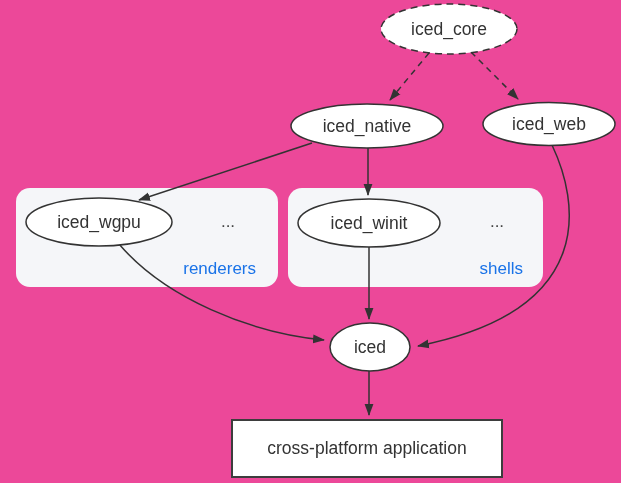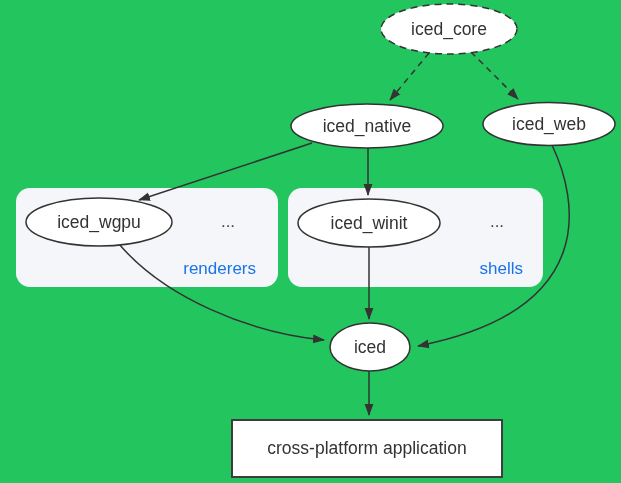--- a/index.html
+++ b/index.html
@@ -4,21 +4,21 @@
 <style>
   html, body {
     margin: 0;
     padding: 0;
     background: #ffffff;
   }
   .canvas {
     position: relative;
     width: 621px;
     height: 483px;
-    background: #22c55e;
+    background: #ec4899;
     font-family: "Liberation Sans", sans-serif;
     overflow: hidden;
   }
   svg { display: block; }
 
   .group-box {
     fill: #f5f6f9;
     stroke: none;
   }
   .node-ellipse {

